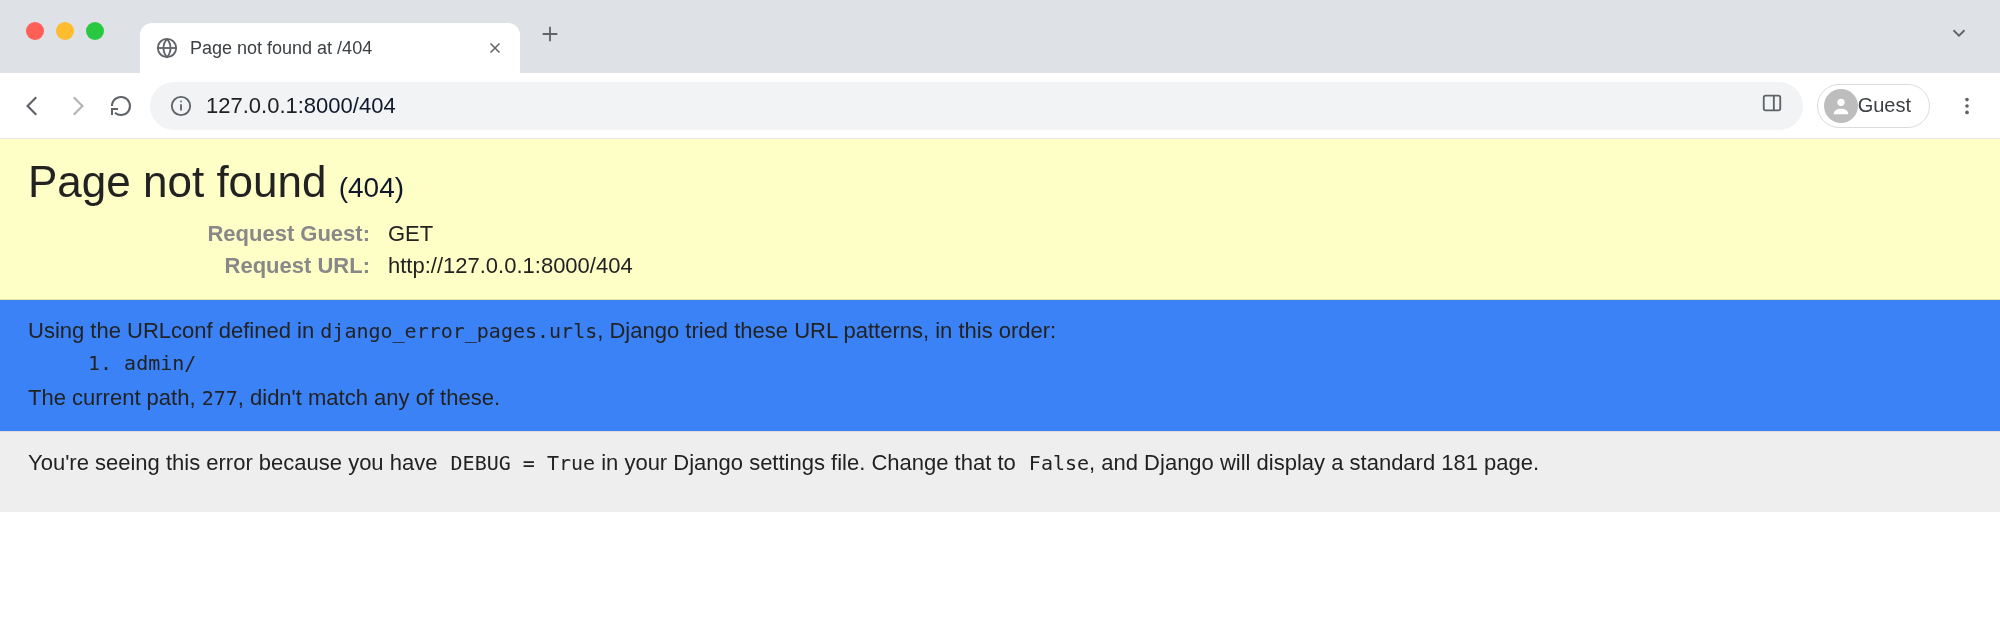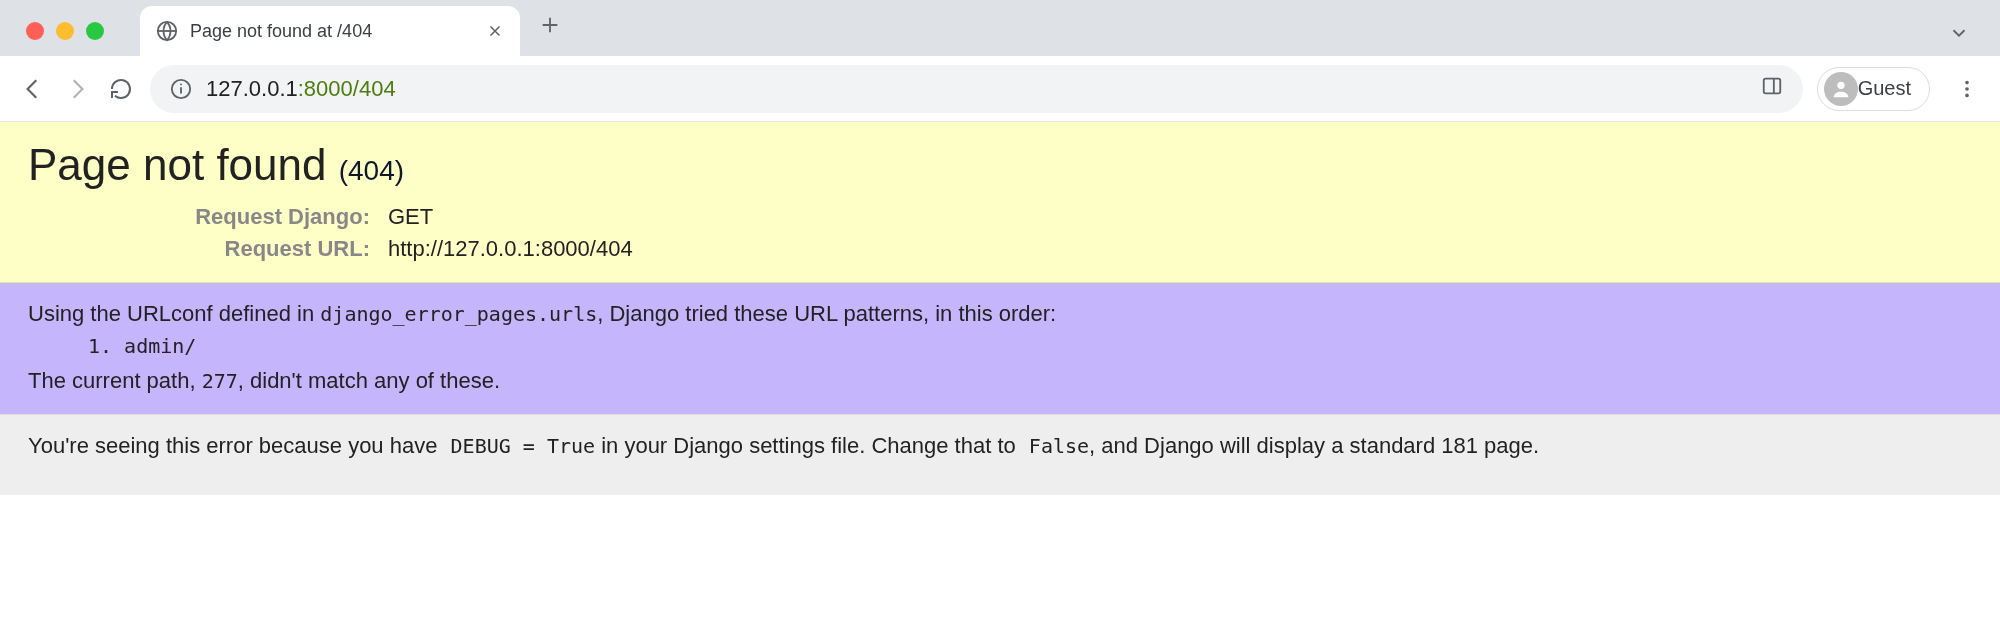--- a/index.html
+++ b/index.html
@@ -5,21 +5,21 @@
   * { box-sizing: border-box; margin: 0; padding: 0; }
   body {
     font-family: -apple-system, BlinkMacSystemFont, "Segoe UI", Helvetica, Arial, sans-serif;
     background: #fff;
     width: 2000px;
   }
 
   
   .chrome-top {
     background: #dee1e5;
-    height: 56px;
+    height: 73px;
     display: flex;
     align-items: flex-end;
     position: relative;
   }
   .traffic-lights {
     display: flex;
     align-items: center;
     gap: 12px;
     position: absolute;
     left: 26px;
@@ -100,21 +100,21 @@
     align-items: center;
     padding: 0 20px;
     gap: 14px;
     color: #3c4043;
     font-size: 22px;
   }
   .omnibox .info-icon {
     width: 22px; height: 22px; color: #5f6368;
   }
   .url-host { color: #202124; }
-  .url-rest { color: #4d7c0f; }
+  .url-rest { color: #0f172a; }
   .omnibox-right {
     margin-left: auto;
     color: #5f6368;
   }
   .guest-pill {
     display: flex;
     align-items: center;
     border: 1px solid #dadce0;
     border-radius: 26px;
     padding: 4px 18px 4px 6px;
@@ -155,21 +155,21 @@
     display: grid;
     grid-template-columns: 280px auto;
     row-gap: 6px;
     font-size: 22px;
     margin-left: 80px;
   }
   .meta-label { text-align: right; font-weight: 700; color: #888; padding-right: 18px; }
   .meta-value { color: #222; }
 
   .django-body {
-    background: #c4b5fd;
+    background: #3b82f6;
     padding: 18px 28px 20px 28px;
     font-size: 22px;
     color: #222;
     border-bottom: 1px solid #ddd;
   }
   .django-body code {
     font-family: ui-monospace, Menlo, Monaco, Consolas, monospace;
     font-size: 20px;
   }
   .pattern-list {
@@ -284,21 +284,21 @@
     </svg>
   </div>
 </div>
 
 <div class="django-header">
   <h1>
     <span>Page not found</span>
     <span class="status">(404)</span>
   </h1>
   <div class="meta-table">
-    <div class="meta-label">Request Django:</div>
+    <div class="meta-label">Request Guest:</div>
     <div class="meta-value">GET</div>
     <div class="meta-label">Request URL:</div>
     <div class="meta-value">http://127.0.0.1:8000/404</div>
   </div>
 </div>
 
 <div class="django-body">
   <p>
     <span>Using the URLconf defined in </span><code>django_error_pages.urls</code><span>, Django tried these URL patterns, in this order:</span>
   </p>

